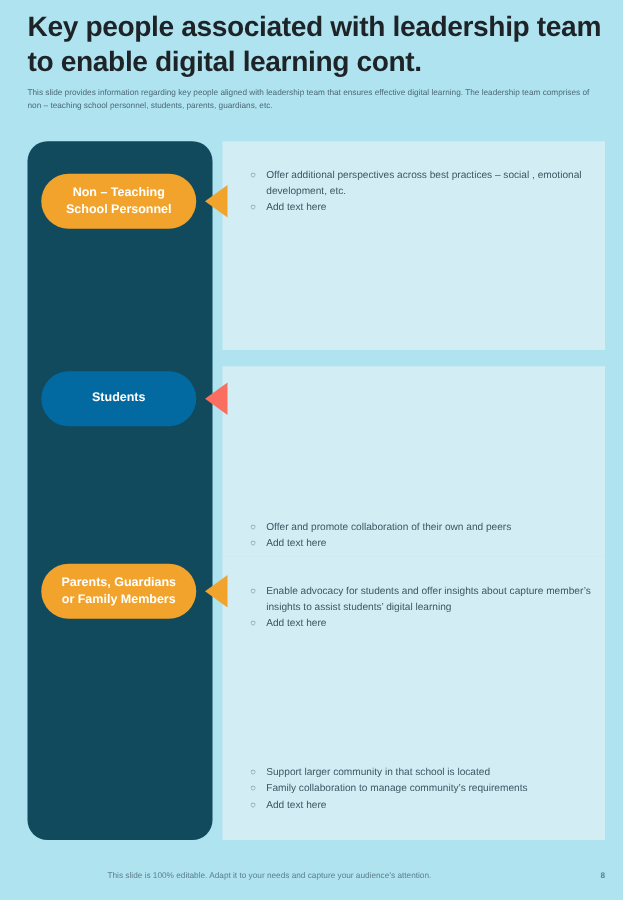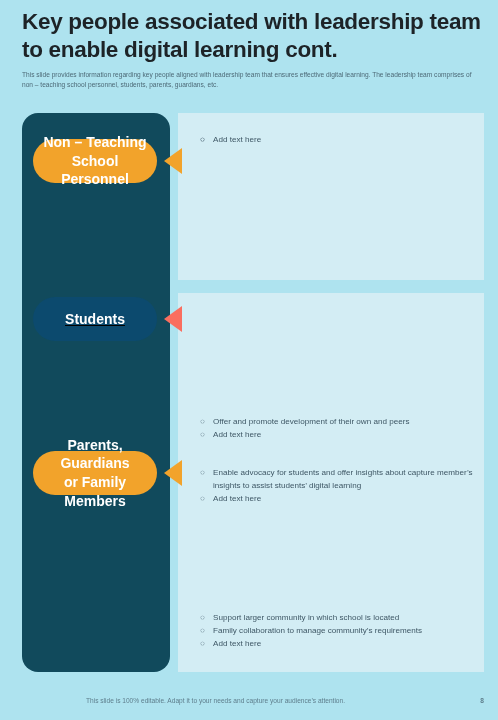--- a/index.html
+++ b/index.html
@@ -114,29 +114,29 @@
     width: 124px;
     height: 44px;
     border-radius: 22px;
     display: flex;
     align-items: center;
     justify-content: center;
     text-align: center;
     box-sizing: border-box;
   }
   .pill-label {
-    font-size: 14px;
+    font-size: 10px;
     font-weight: bold;
     color: #FFFFFF;
     line-height: 1.34;
     padding: 0 7px;
     white-space: pre-line;
   }
   .pill.orange { background: #F2A32B; }
-  .pill.coral  { background: #0c4a6e; text-decoration: underline; }
+  .pill.coral  { background: #0369a1; }
 
   
   .pointer {
     position: absolute;
     left: 131px;
     top: 9px;
     width: 0;
     height: 0;
     border-top: 13px solid transparent;
     border-bottom: 13px solid transparent;
@@ -176,42 +176,42 @@
 
   <div class="header">
     <h1 class="title">Key people associated with leadership team to enable digital learning cont.</h1>
     <p class="subtitle">This slide provides information regarding key people aligned with leadership team that ensures effective digital learning. The leadership team comprises of non – teaching school personnel, students, parents, guardians, etc.</p>
   </div>
 
   <div class="panels">
 
     <div class="panel p0">
       <ul class="bullets" style="top:20px;">
-        <li><span class="mk">○</span></li>
+        <li><span class="mk">○</span><span>Offer additional perspectives across best practices – social , emotional development,  etc.</span></li>
         <li><span class="mk">○</span><span>Add text here</span></li>
       </ul>
     </div>
 
     <div class="panel p1">
       <ul class="bullets" style="top:122px;">
-        <li><span class="mk">○</span><span>Offer and promote development of their own and peers</span></li>
+        <li><span class="mk">○</span><span>Offer and promote collaboration of their own and peers</span></li>
         <li><span class="mk">○</span><span>Add text here</span></li>
       </ul>
     </div>
 
     <div class="panel p2">
       <ul class="bullets" style="top:21px;">
         <li><span class="mk">○</span><span>Enable advocacy for students  and offer insights about capture member’s insights to assist students’ digital learning</span></li>
         <li><span class="mk">○</span><span>Add text here</span></li>
       </ul>
     </div>
 
     <div class="panel p3">
       <ul class="bullets" style="top:11px;">
-        <li><span class="mk">○</span><span>Support larger community  in which school is located</span></li>
+        <li><span class="mk">○</span><span>Support larger community  in that school is located</span></li>
         <li><span class="mk">○</span><span>Family collaboration to manage community’s  requirements</span></li>
         <li><span class="mk">○</span><span>Add text here</span></li>
       </ul>
     </div>
   </div>
 
   <div class="navy"></div>
 
   <div class="pill-wrap w0">
     <div class="pointer"></div>

